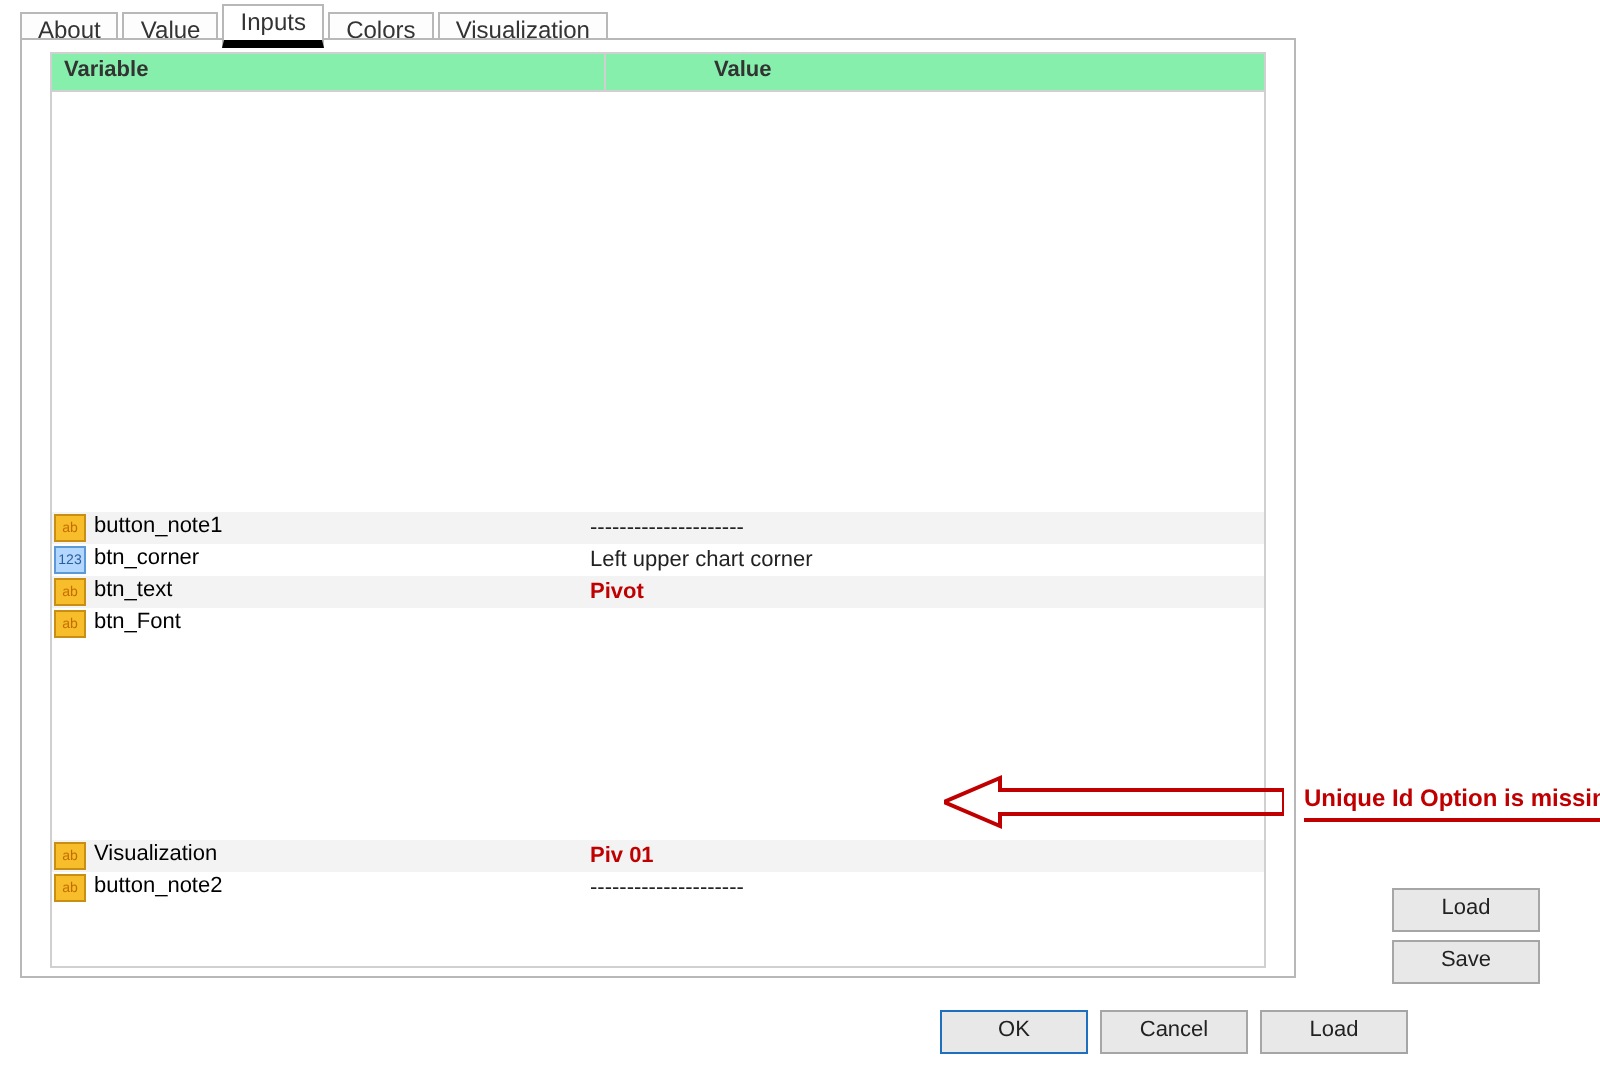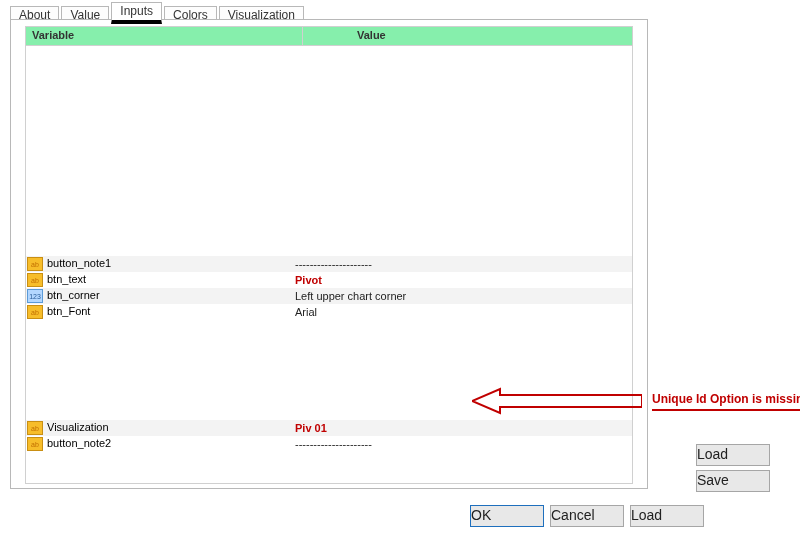--- a/index.html
+++ b/index.html
@@ -132,23 +132,23 @@
     right: 30px;
     top: 444px;
   }
   .side-buttons .btn,
   .bottom-buttons .btn {
     display: block;
     width: 72px;
     height: 20px;
     border: 1px solid #a6a6a6;
     background: #e8e8e8;
-    font-size: 14px;
+    font-size: 11px;
     margin-bottom: 4px;
-    text-align: left;
+    text-align: center;
     line-height: 18px;
     color: #222;
   }
   .bottom-buttons {
     position: absolute;
     bottom: 6px;
     left: 470px;
     display: flex;
     gap: 6px;
   }
@@ -205,38 +205,37 @@
         <div class="rows-group">
           <div class="row">
             <span class="name">
                 <span class="ico">ab</span>
                 <span>button_note1</span>
               </span>
             <span class="value">---------------------</span>
           </div>
           <div class="row">
             <span class="name">
-                <span class="ico">ab</span>
-                <span>btn_text</span>
-              </span>
-            <span class="value red">Pivot</span>
-          </div>
-          <div class="row">
-            <span class="name">
                 <span class="ico blue">123</span>
                 <span>btn_corner</span>
               </span>
             <span class="value">Left upper chart corner</span>
           </div>
           <div class="row">
             <span class="name">
                 <span class="ico">ab</span>
+                <span>btn_text</span>
+              </span>
+            <span class="value red">Pivot</span>
+          </div>
+          <div class="row">
+            <span class="name">
+                <span class="ico">ab</span>
                 <span>btn_Font</span>
               </span>
-            <span class="value">Arial</span>
           </div>
         </div>
 
         <div style="height:100px;background:#fff;"></div>
 
         <div class="rows-group">
           <div class="row">
             <span class="name">
                 <span class="ico">ab</span>
                 <span>Visualization</span>

